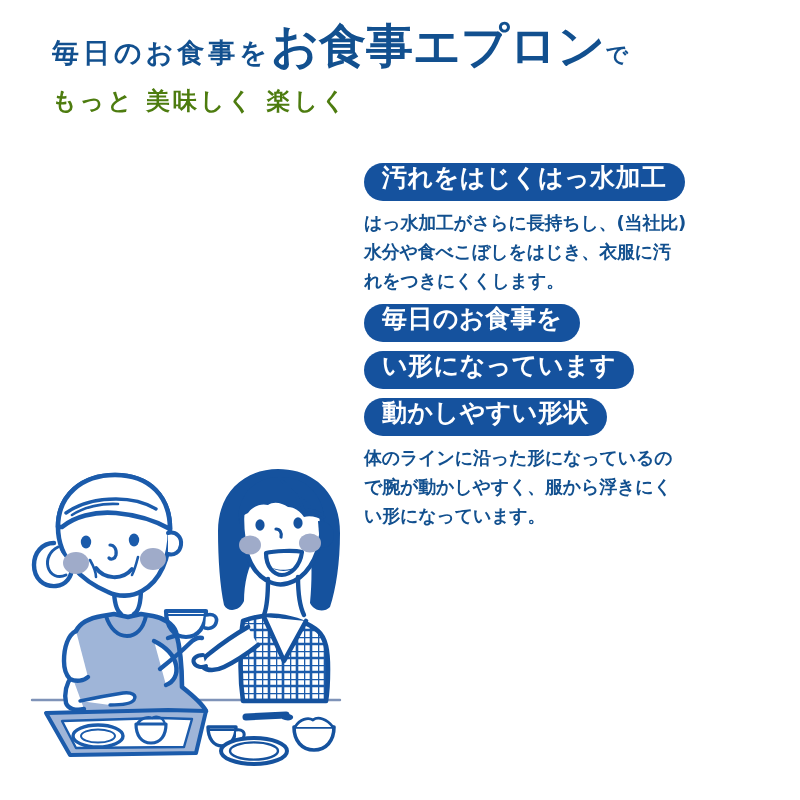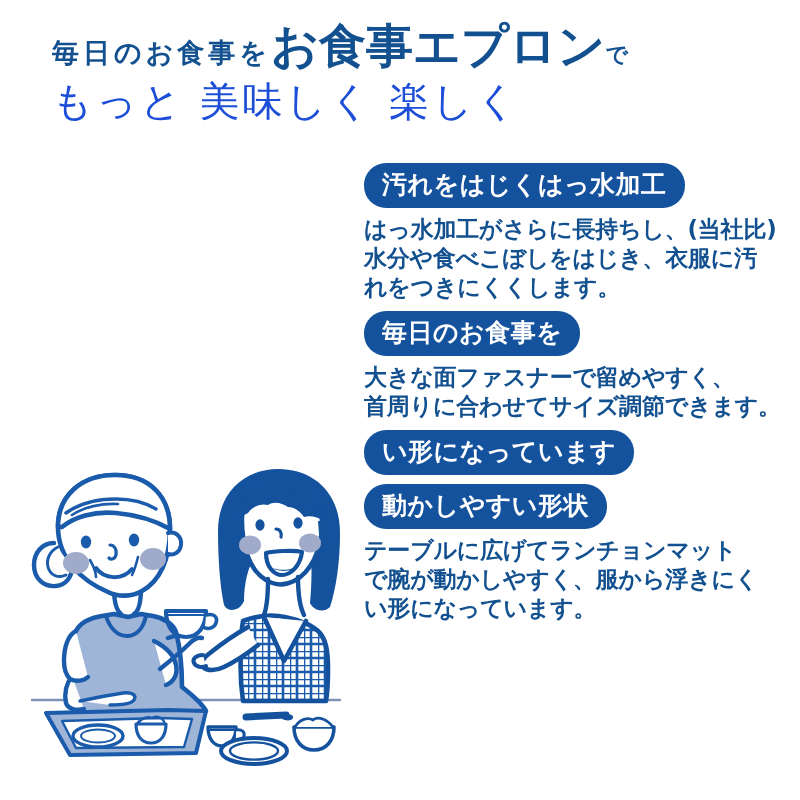--- a/index.html
+++ b/index.html
@@ -60,51 +60,51 @@
     vertical-align: baseline;
   }
   .hl-tail {
     font-size: 22px;
     font-weight: 700;
     letter-spacing: 0px;
     color: #12508f;
     vertical-align: baseline;
   }
   .hl-sub {
-    font-size: 40px;
-    font-weight: 400;
+    font-size: 24px;
+    font-weight: 700;
     letter-spacing: 3px;
-    color: #1d4ed8;
+    color: #4d7c0f;
   }
 
   
   .features {
     position: absolute;
     left: 364px;
     top: 163px;
     width: 420px;
   }
   .feature {
     margin-bottom: 6px;
   }
   .pill {
     display: inline-block;
     background: #15529e;
     color: #ffffff;
     font-size: 25px;
     font-weight: 700;
     line-height: 1;
-    padding: 9px 18px 11px 18px;
+    padding: 2px 18px 11px 18px;
     border-radius: 22px;
     white-space: nowrap;
     letter-spacing: 0.5px;
   }
   .feature-body {
     color: #12508f;
-    font-size: 23px;
+    font-size: 18px;
     font-weight: 700;
     line-height: 29px;
     letter-spacing: -0.2px;
     margin-top: 7px;
     white-space: pre-line;
   }
 
   
   .feature.f1 { margin-bottom: 9px; }
   .feature.f2 { margin-bottom: 9px; }
@@ -139,31 +139,29 @@
 
     <div class="feature f1">
       <div class="pill">汚れをはじくはっ水加工</div>
       <div class="feature-body">はっ水加工がさらに長持ちし、(当社比)
 水分や食べこぼしをはじき、衣服に汚
 れをつきにくくします。</div>
     </div>
 
     <div class="feature f2">
       <div class="pill">毎日のお食事を</div>
-      <div class="feature-body">大きな面ファスナーで留めやすく、
-首周りに合わせてサイズ調節できます。</div>
     </div>
 
     <div class="feature f3">
       <div class="pill">い形になっています</div>
     </div>
 
     <div class="feature f4">
       <div class="pill">動かしやすい形状</div>
-      <div class="feature-body">テーブルに広げてランチョンマット
+      <div class="feature-body">体のラインに沿った形になっているの
 で腕が動かしやすく、服から浮きにく
 い形になっています。</div>
     </div>
 
   </div>
 
   <div class="illustration">
     <svg width="350" height="340" viewBox="0 0 350 340" xmlns="http://www.w3.org/2000/svg">
 
       <defs>

